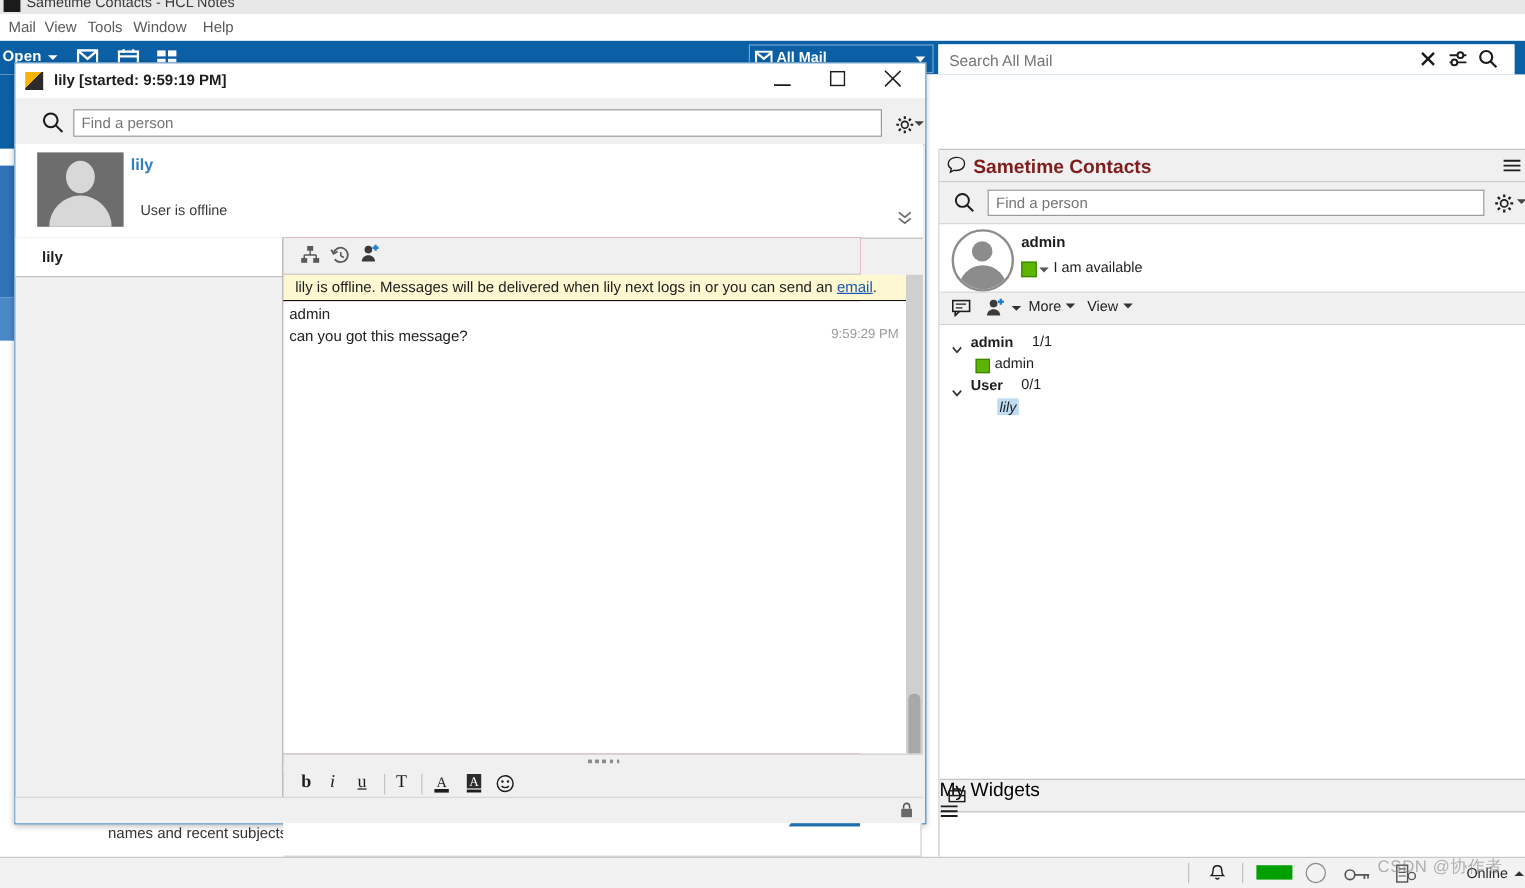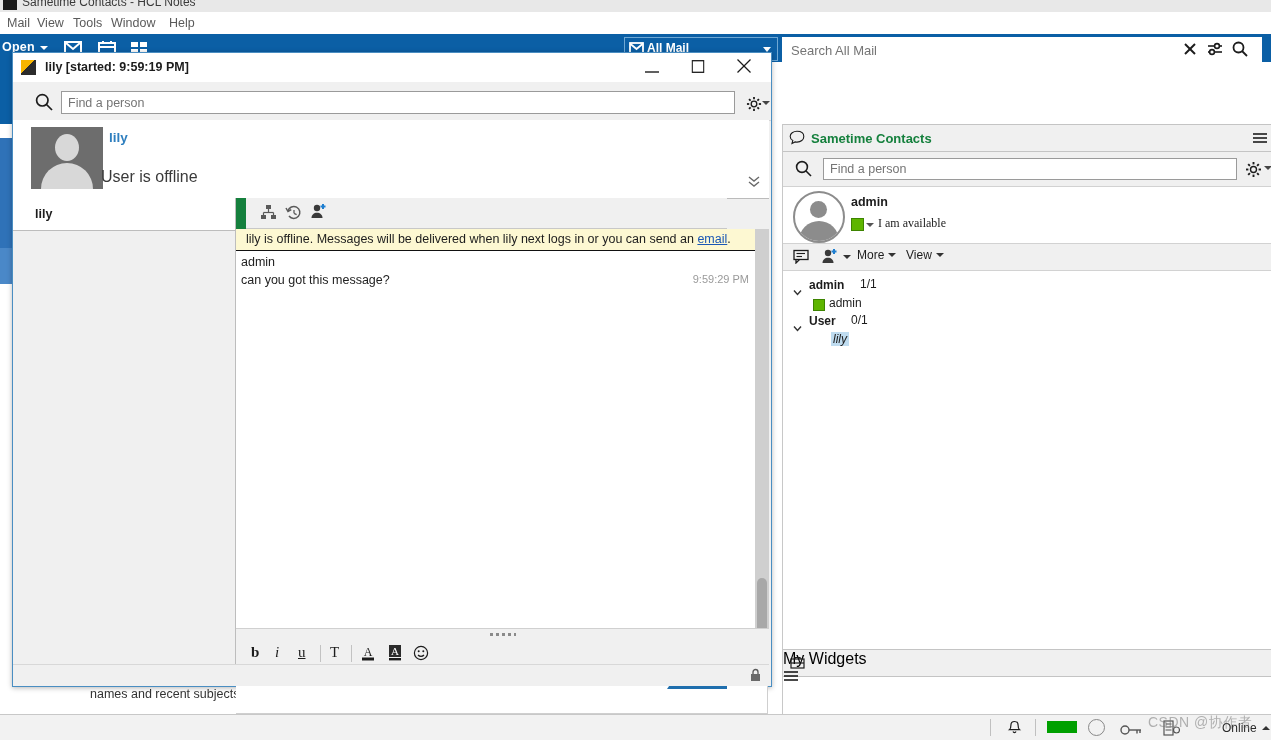--- a/index.html
+++ b/index.html
@@ -83,22 +83,22 @@
   
   .sidebar {
     position: absolute; left: 782px; top: 124px; width: 489px; height: 590px;
     background: #ffffff; border-left: 1px solid #c8c8c8;
   }
   .panel-head {
     position: relative; height: 26px; background: #f0f0f0;
     border-top: 1px solid #c4c4c4; border-bottom: 1px solid #c4c4c4;
   }
   .panel-head .ph-title {
-    position: absolute; left: 28px; top: 6px; font-size: 13px;
-    font-weight: bold; color: #15803d;
+    position: absolute; left: 28px; top: 6px; font-size: 16px;
+    font-weight: bold; color: #7f1d1d;
   }
   .panel-head .ph-menu {
     position: absolute; right: 4px; top: 5px; width: 16px; height: 16px;
   }
   .find-row {
     position: relative; height: 34px; background: #f0f0f0;
     border-bottom: 1px solid #d2d2d2;
   }
   .find-row input {
     position: absolute; left: 40px; top: 6px; width: 400px; height: 20px;
@@ -130,21 +130,21 @@
   .status-sq {
     position: absolute; left: 68px; top: 31px; width: 11px; height: 11px;
     background: #5eb500; border: 1px solid #3d8400;
   }
   .status-caret {
     position: absolute; left: 83px; top: 36px;
     width: 0; height: 0; border-left: 4px solid transparent;
     border-right: 4px solid transparent; border-top: 4px solid #555;
   }
   .status-text {
-    position: absolute; left: 95px; top: 29px; font-size: 12px; color: #222; font-family: Liberation Serif, serif;
+    position: absolute; left: 95px; top: 29px; font-size: 12px; color: #222;
   }
   .sb-toolbar {
     position: relative; height: 26px; background: #f0f0f0;
     border-bottom: 1px solid #d2d2d2;
   }
   .sb-toolbar .tb-item {
     position: absolute; top: 4px; font-size: 12px; color: #1c1c1c;
   }
   .tiny-caret {
     display: inline-block; width: 0; height: 0; vertical-align: 2px;
@@ -270,43 +270,42 @@
   }
   .cc-photo .ph-body {
     position: absolute; left: 10px; top: 36px; width: 52px; height: 40px;
     border-radius: 26px 26px 0 0; background: #d8d8d8;
   }
   .cc-name {
     position: absolute; left: 96px; top: 10px; font-size: 13.5px;
     font-weight: bold; color: #2f7fbf;
   }
   .cc-status {
-    position: absolute; left: 88px; top: 48px; font-size: 16px; color: #3a3a3a;
+    position: absolute; left: 104px; top: 48px; font-size: 12px; color: #3a3a3a;
   }
   .cc-expand { position: absolute; left: 733px; top: 55px; }
 
   .dlg-body {
     position: absolute; left: 0; top: 145px; width: 756px; height: 487px;
   }
   .chat-left {
     position: absolute; left: 0; top: 0; width: 222px; height: 487px;
     background: #f0f0f0; border-right: 1px solid #bdbdbd;
   }
   .chat-tab {
     position: absolute; left: 0; top: 0; width: 222px; height: 32px;
     background: #ffffff; border-bottom: 1px solid #bdbdbd;
   }
   .chat-tab-label {
     position: absolute; left: 22px; top: 9px; font-size: 12.5px;
     font-weight: bold; color: #1c1c1c;
   }
   .chat-right {
     position: absolute; left: 223px; top: 0; width: 481px; height: 487px;
-    background: #15803d;
-    padding-left: 10px;
+    background: #be185d;
   }
   .chat-toolbar {
     position: relative; height: 30px; background: #f0f0f0;
     border-bottom: 1px solid #c8c8c8;
   }
   .notice {
     position: absolute; left: 0; top: 31px; width: 519px; height: 21px;
     background: #fdf8d2; border-bottom: 1px solid #111;
   }
   .notice-text {

